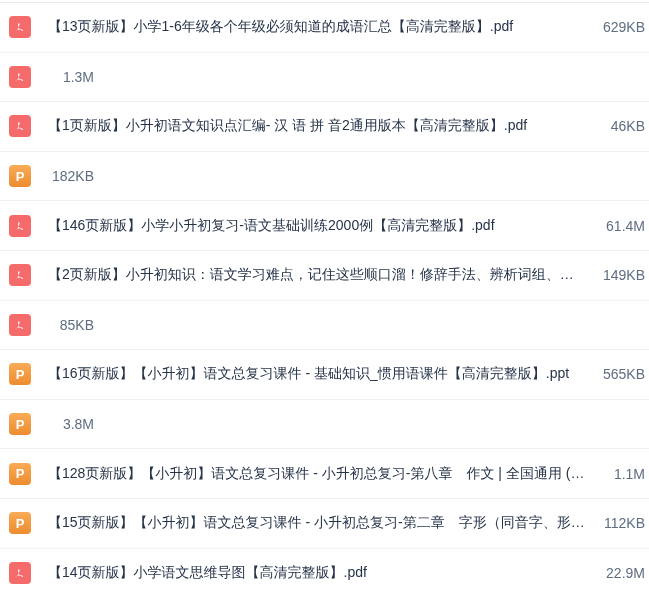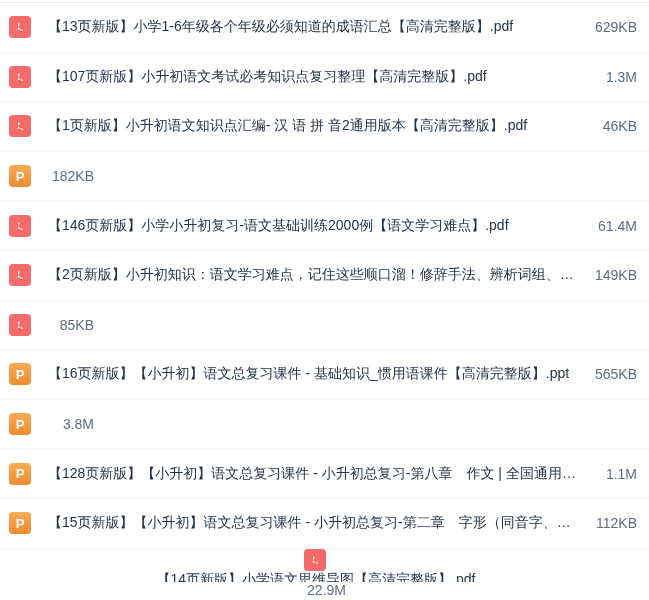--- a/index.html
+++ b/index.html
@@ -16,26 +16,26 @@
   }
   .file-list {
     border-top: 1px solid #e7eaf0;
     margin-top: 2px;
   }
   .row {
     height: 49.6px;
     display: flex;
     align-items: center;
     border-bottom: 1px solid #edf0f5;
-    padding: 0 12px 0 9px;
+    padding: 0 4px 0 9px;
     box-sizing: border-box;
     cursor: pointer;
     background: #ffffff;
   }
-  .row:last-child { border-bottom: none; flex-direction: column; }
+  .row:last-child { border-bottom: none; }
   .icon {
     width: 22px;
     height: 22px;
     border-radius: 4px;
     flex: 0 0 22px;
     display: flex;
     align-items: center;
     justify-content: center;
     margin-right: 17px;
     color: #ffffff;
@@ -80,21 +80,20 @@
     <span class="fname">【13页新版】小学1-6年级各个年级必须知道的成语汇总【高清完整版】.pdf</span>
     <span class="fsize">629KB</span>
   </div>
 
   <div class="row">
     <span class="icon pdf">
           <svg width="16" height="16" viewBox="0 0 24 24" xmlns="http://www.w3.org/2000/svg">
             <path d="M5.2 18.2c3.1-1.4 5.8-6.2 6.2-10.6.15-1.7-1.9-1.9-2.2-.2-.6 4.2 1.8 8.6 5.9 10.2 1.7.65 2.4-1 .7-1.6-3.9-1.4-8.5-.4-10.6 2.2z" fill="#ffffff"></path>
           </svg>
         </span>
-    <span class="fname">【107页新版】小升初语文考试必考知识点复习整理【高清完整版】.pdf</span>
     <span class="fsize">1.3M</span>
   </div>
 
   <div class="row">
     <span class="icon pdf">
           <svg width="16" height="16" viewBox="0 0 24 24" xmlns="http://www.w3.org/2000/svg">
             <path d="M5.2 18.2c3.1-1.4 5.8-6.2 6.2-10.6.15-1.7-1.9-1.9-2.2-.2-.6 4.2 1.8 8.6 5.9 10.2 1.7.65 2.4-1 .7-1.6-3.9-1.4-8.5-.4-10.6 2.2z" fill="#ffffff"></path>
           </svg>
         </span>
     <span class="fname">【1页新版】小升初语文知识点汇编- 汉 语 拼 音2通用版本【高清完整版】.pdf</span>
@@ -105,21 +104,21 @@
     <span class="icon ppt">P</span>
     <span class="fsize">182KB</span>
   </div>
 
   <div class="row">
     <span class="icon pdf">
           <svg width="16" height="16" viewBox="0 0 24 24" xmlns="http://www.w3.org/2000/svg">
             <path d="M5.2 18.2c3.1-1.4 5.8-6.2 6.2-10.6.15-1.7-1.9-1.9-2.2-.2-.6 4.2 1.8 8.6 5.9 10.2 1.7.65 2.4-1 .7-1.6-3.9-1.4-8.5-.4-10.6 2.2z" fill="#ffffff"></path>
           </svg>
         </span>
-    <span class="fname">【146页新版】小学小升初复习-语文基础训练2000例【语文学习难点】.pdf</span>
+    <span class="fname">【146页新版】小学小升初复习-语文基础训练2000例【高清完整版】.pdf</span>
     <span class="fsize">61.4M</span>
   </div>
 
   <div class="row">
     <span class="icon pdf">
           <svg width="16" height="16" viewBox="0 0 24 24" xmlns="http://www.w3.org/2000/svg">
             <path d="M5.2 18.2c3.1-1.4 5.8-6.2 6.2-10.6.15-1.7-1.9-1.9-2.2-.2-.6 4.2 1.8 8.6 5.9 10.2 1.7.65 2.4-1 .7-1.6-3.9-1.4-8.5-.4-10.6 2.2z" fill="#ffffff"></path>
           </svg>
         </span>
     <span class="fname">【2页新版】小升初知识：语文学习难点，记住这些顺口溜！修辞手法、辨析词组、划分句...</span>

